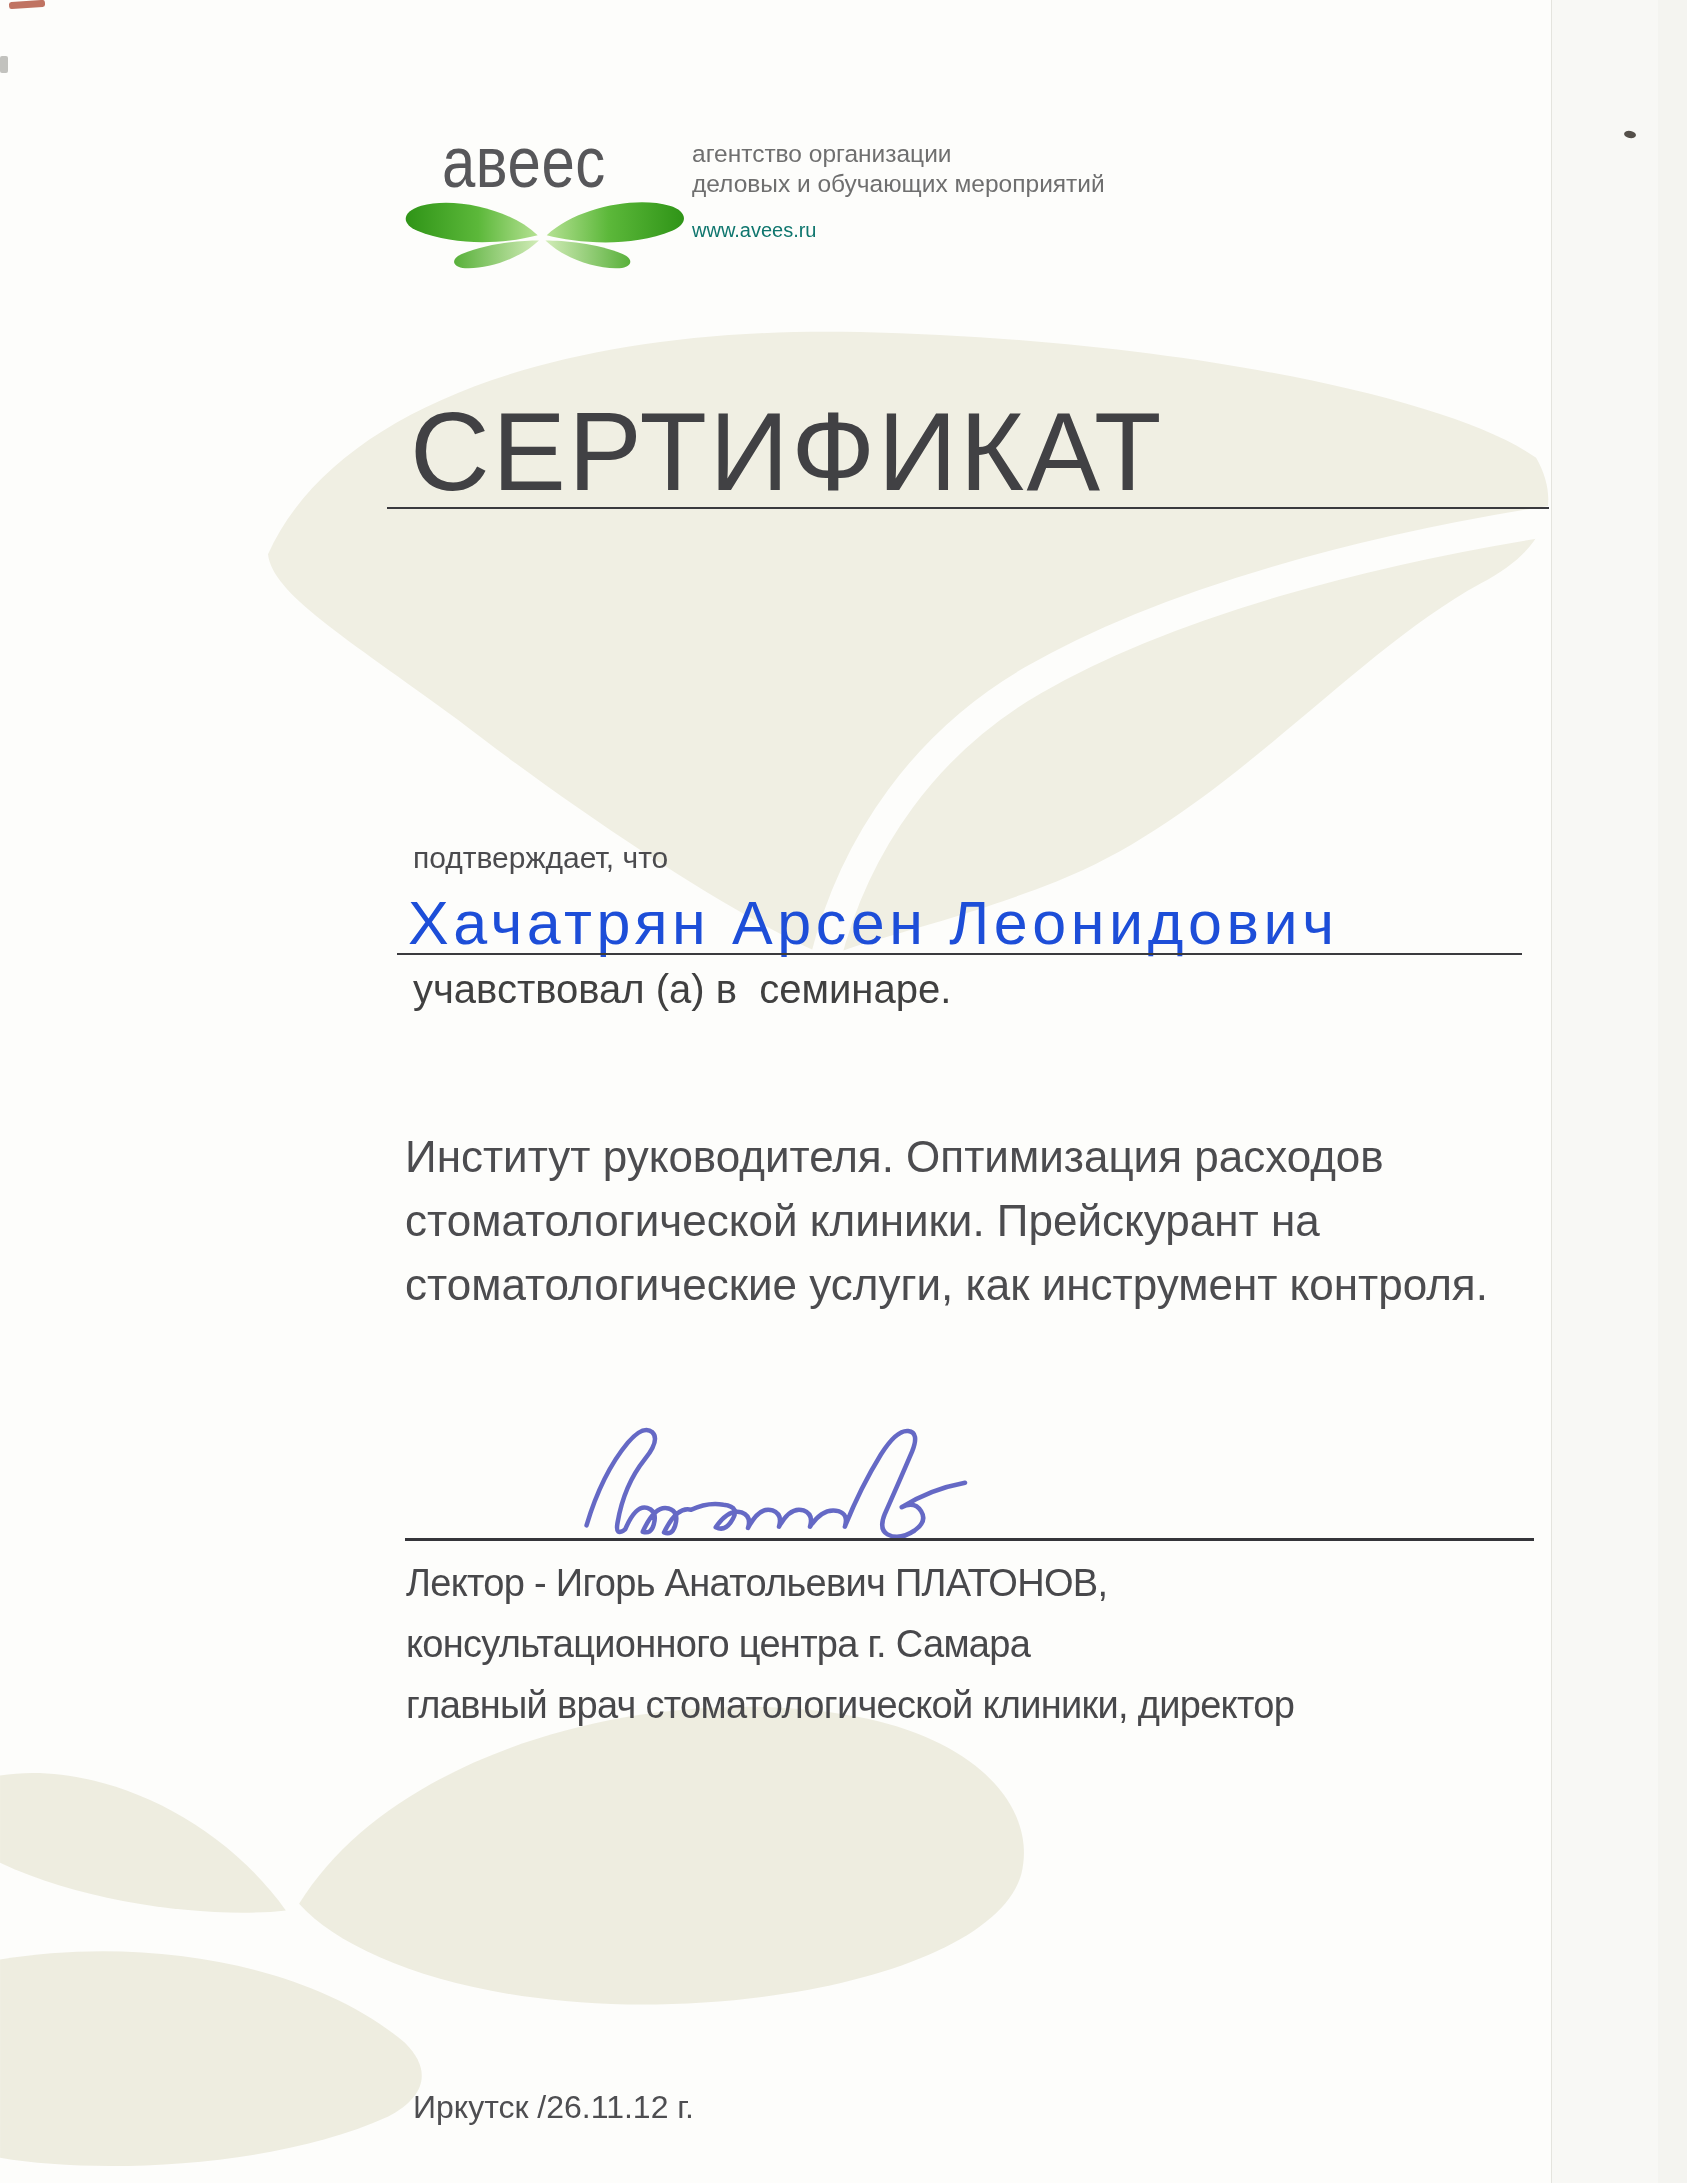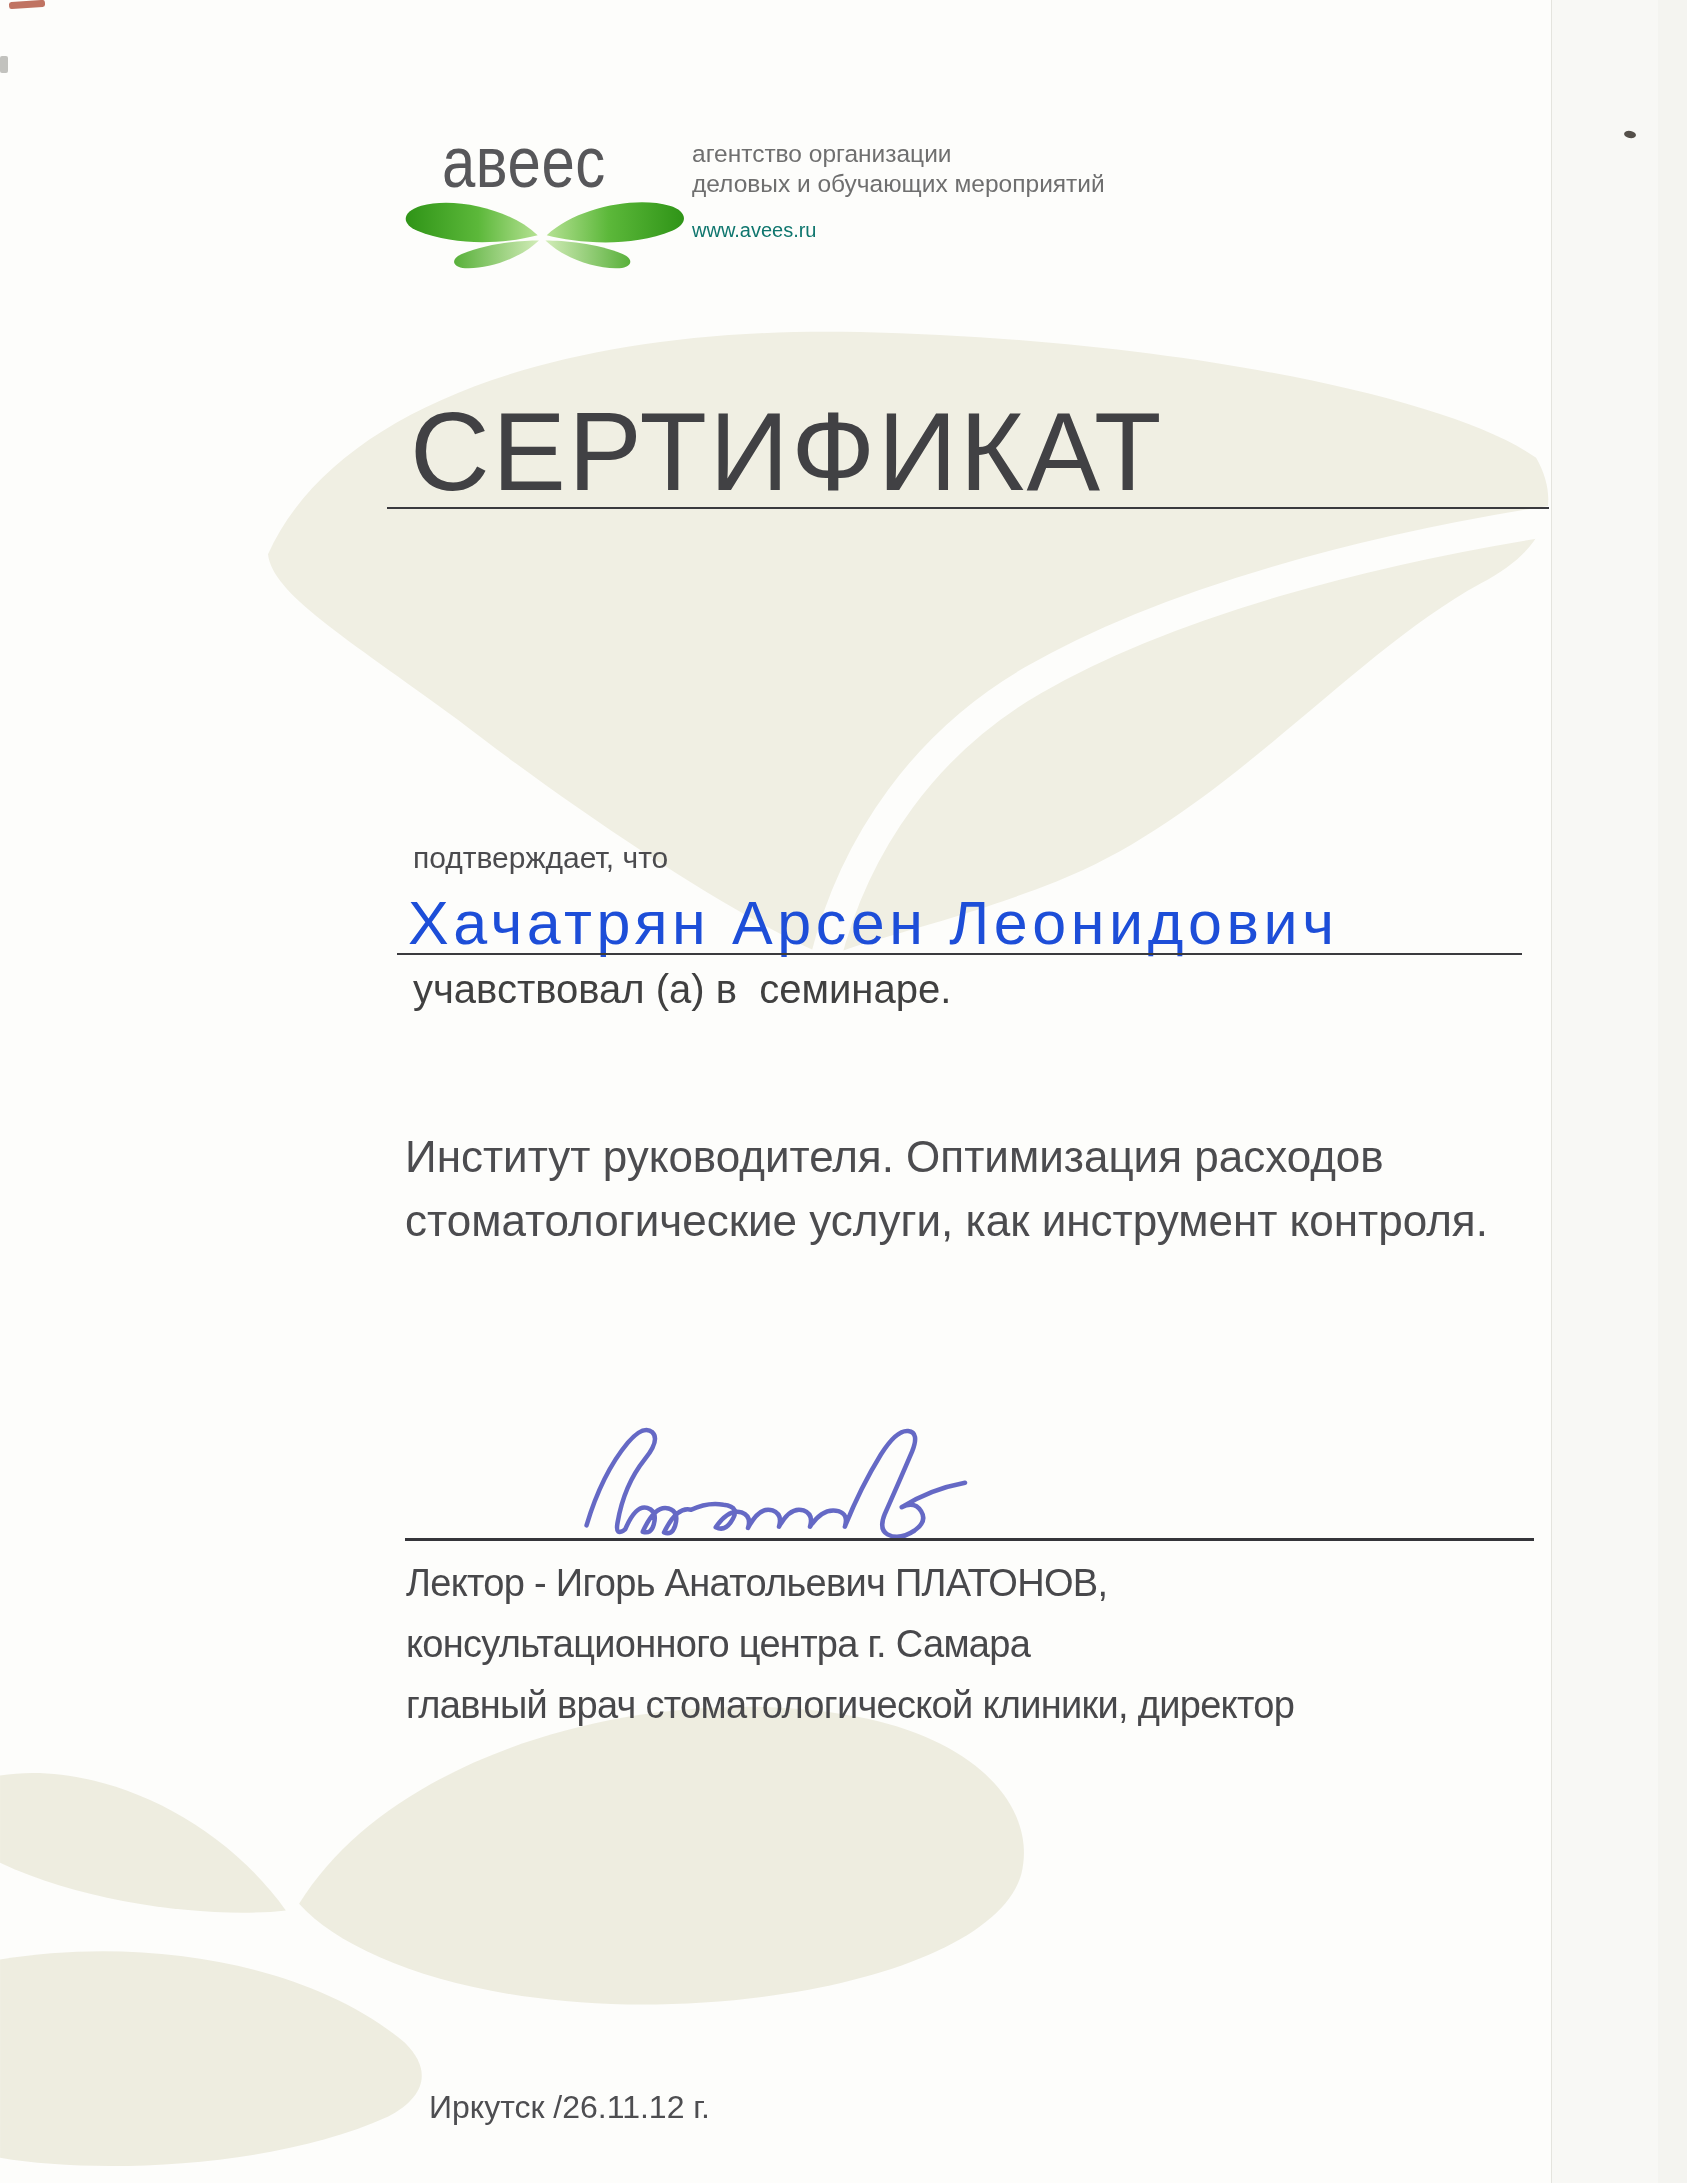--- a/index.html
+++ b/index.html
@@ -26,21 +26,21 @@
   .cert-title{left:410px;top:394px;font-size:112px;line-height:116px;letter-spacing:2.6px;color:#414144;font-weight:500;transform:scaleX(.985);transform-origin:left top;}
   .rule{background:#3a3a3e;}
   .title-rule{left:387px;top:507px;width:1162px;height:2px;}
   .confirm-label{left:413px;top:840px;font-size:30px;line-height:36px;color:#4b4b4e;text-align:center;}
   .recipient-name{left:408px;top:889px;font-size:61px;line-height:69px;letter-spacing:4.6px;color:#1d4ed8;}
   .name-rule{left:397px;top:953px;width:1125px;height:2px;}
   .participation-label{left:413px;top:971px;font-size:40px;line-height:36px;color:#404040;white-space:pre-wrap;}
   .seminar-title{left:405px;top:1125px;font-size:44px;line-height:64px;color:#4c4c4f;letter-spacing:0px;}
   .lecturer-block{left:406px;top:1553px;font-size:38px;line-height:61px;color:#48484b;letter-spacing:-0.7px;}
   .sig-rule{left:405px;top:1538px;width:1129px;height:2.6px;background:#35353a;}
-  .city-date{left:413px;top:2089px;font-size:32px;color:#4e4e51;margin-left:16px;}
+  .city-date{left:413px;top:2089px;font-size:32px;color:#4e4e51;}
   .bgsvg{left:0;top:0;width:1687px;height:2183px;}
   .wings{left:394px;top:198px;width:308px;height:74px;}
   .signature{left:566px;top:1391px;width:457px;height:155px;}
 </style>
 </head>
 <body>
 
 <div id="paper">
 
   <svg class="abs bgsvg" viewBox="0 0 2550 3300" xmlns="http://www.w3.org/2000/svg" aria-hidden="true">
@@ -114,20 +114,21 @@
   <div class="abs cert-title">СЕРТИФИКАТ</div>
   <div class="abs rule title-rule"></div>
 
   <div class="abs confirm-label">подтверждает, что</div>
   <div class="abs recipient-name">Хачатрян Арсен Леонидович</div>
   <div class="abs rule name-rule"></div>
   <div class="abs participation-label">учавствовал (а) в  семинаре.</div>
 
   <div class="abs seminar-title">
     <div>Институт руководителя. Оптимизация расходов</div>
+    <div>стоматологической клиники. Прейскурант на</div>
     <div>стоматологические услуги, как инструмент контроля.</div>
   </div>
 
   <svg class="abs signature" viewBox="0 0 700 240" xmlns="http://www.w3.org/2000/svg" aria-hidden="true">
     <path fill="none" stroke="#585cc0" stroke-width="7" opacity="0.92" stroke-linecap="round" stroke-linejoin="round" d="M28,208 Q52,128 92,80 Q116,52 130,64 Q142,76 118,106 Q86,146 76,204
              Q72,226 88,214 Q104,176 122,181 Q138,186 132,207 Q128,222 115,218
              Q134,176 155,182 Q172,187 165,209 Q160,224 148,219
              Q168,178 190,184 Q214,172 240,176 Q268,179 252,202 Q242,218 228,211
              Q248,182 268,188 Q284,194 278,212
              Q296,178 316,185 Q332,191 326,210

